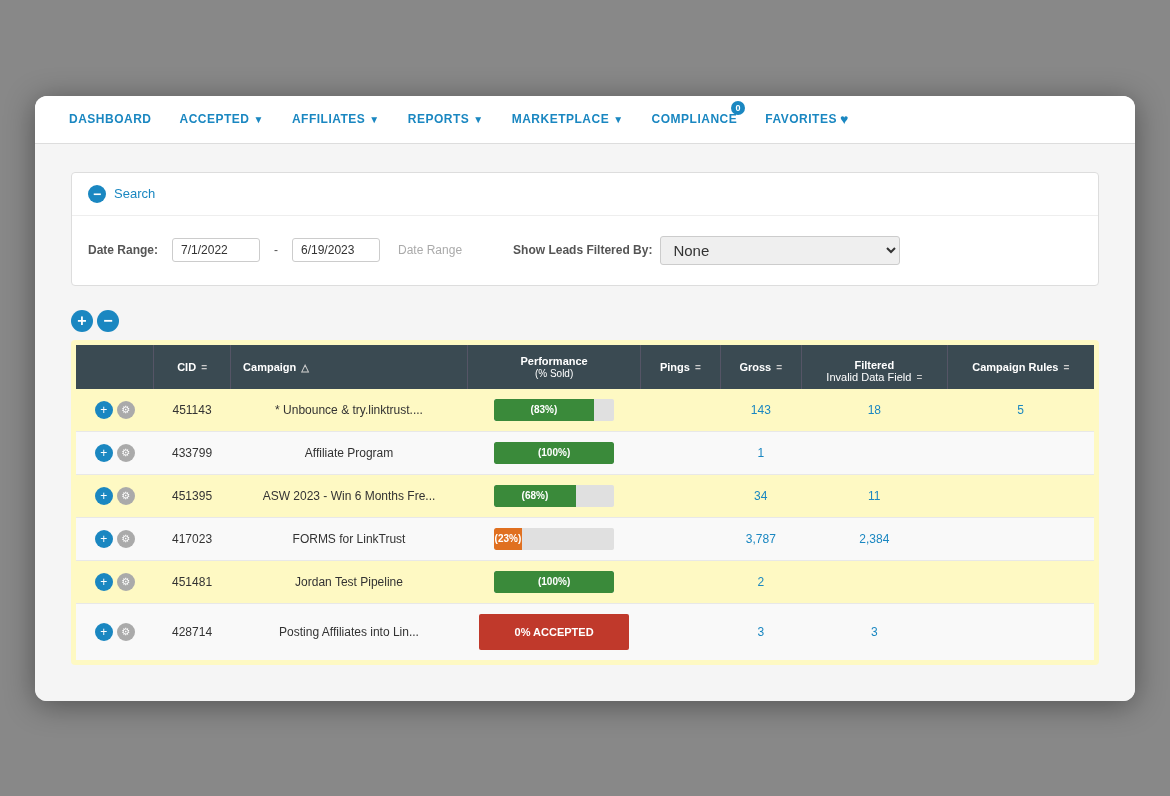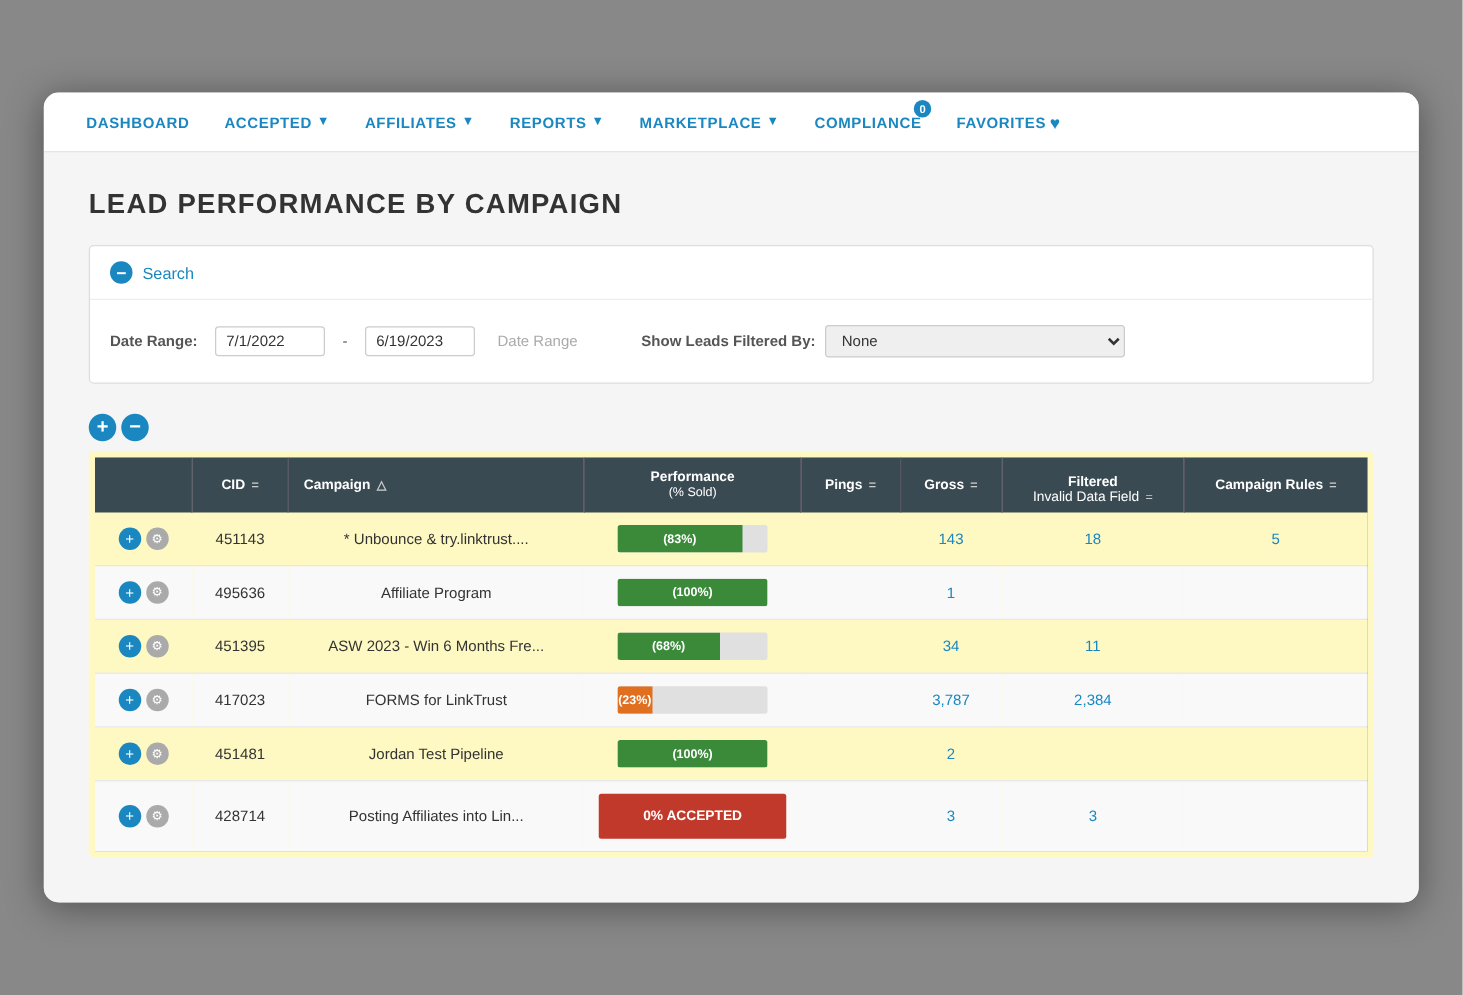--- a/index.html
+++ b/index.html
@@ -145,21 +145,21 @@
     .leads-group {
       display: flex;
       align-items: center;
       gap: 8px;
       margin-left: 31px;
     }
     .leads-select {
       border: 1px solid #ccc;
       padding: 4px 8px;
       border-radius: 3px;
-      font-size: 12px;
+      font-size: 15px;
       color: #333;
       width: 240px;
     }
 
     
     .table-controls {
       display: flex;
       align-items: center;
       gap: 4px;
       margin-bottom: 8px;
@@ -305,21 +305,20 @@
       <span>COMPLIANCE</span>
       <span class="nav-badge">0</span>
     </a>
     <a class="nav-item">
       <span>FAVORITES</span>
       <span class="heart-icon">♥</span>
     </a>
   </nav>
 
   <div class="main">
-    <h1 class="page-title">LEAD PERFORMANCE BY CAMPAIGN</h1>
 
     <div class="search-panel">
       <div class="search-header">
         <div class="minus-icon">−</div>
         <span class="search-label">Search</span>
       </div>
       <div class="search-body">
         <div class="field-group">
           <span class="field-label">Date Range:</span>
           <input class="date-input" type="text" value="7/1/2022" style="">
@@ -377,21 +376,21 @@
             <td><a class="td-link">18</a></td>
             <td><a class="td-link">5</a></td>
           </tr>
           <tr>
             <td>
               <div class="td-actions">
       <div class="row-plus">+</div>
       <div class="row-gear">⚙</div>
     </div>
             </td>
-            <td>495636</td>
+            <td>433799</td>
             <td class="td-campaign">Affiliate Program</td>
             <td>
               <div class="perf-bar-container">
         <div class="perf-bar perf-green perf-full" style="width:100%;">(100%)</div>
       </div>
             </td>
             <td></td>
             <td><a class="td-link">1</a></td>
             <td></td>
             <td></td>

